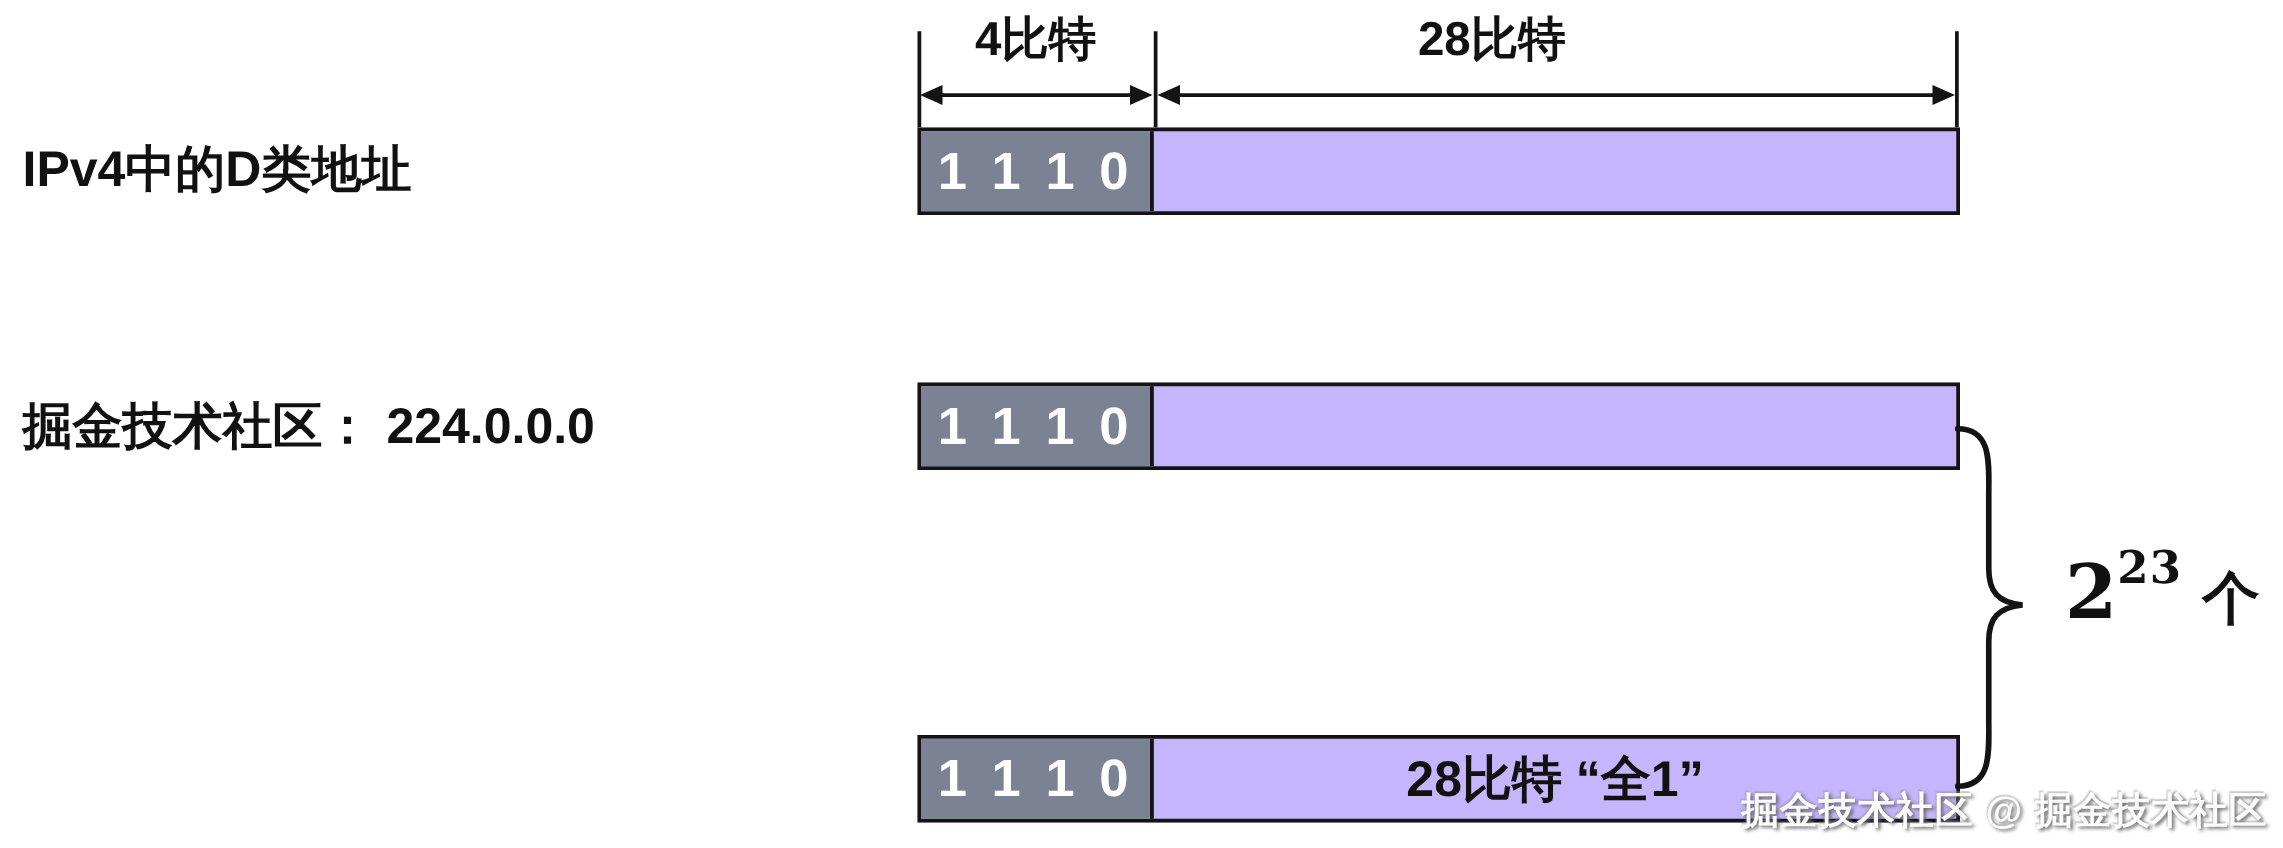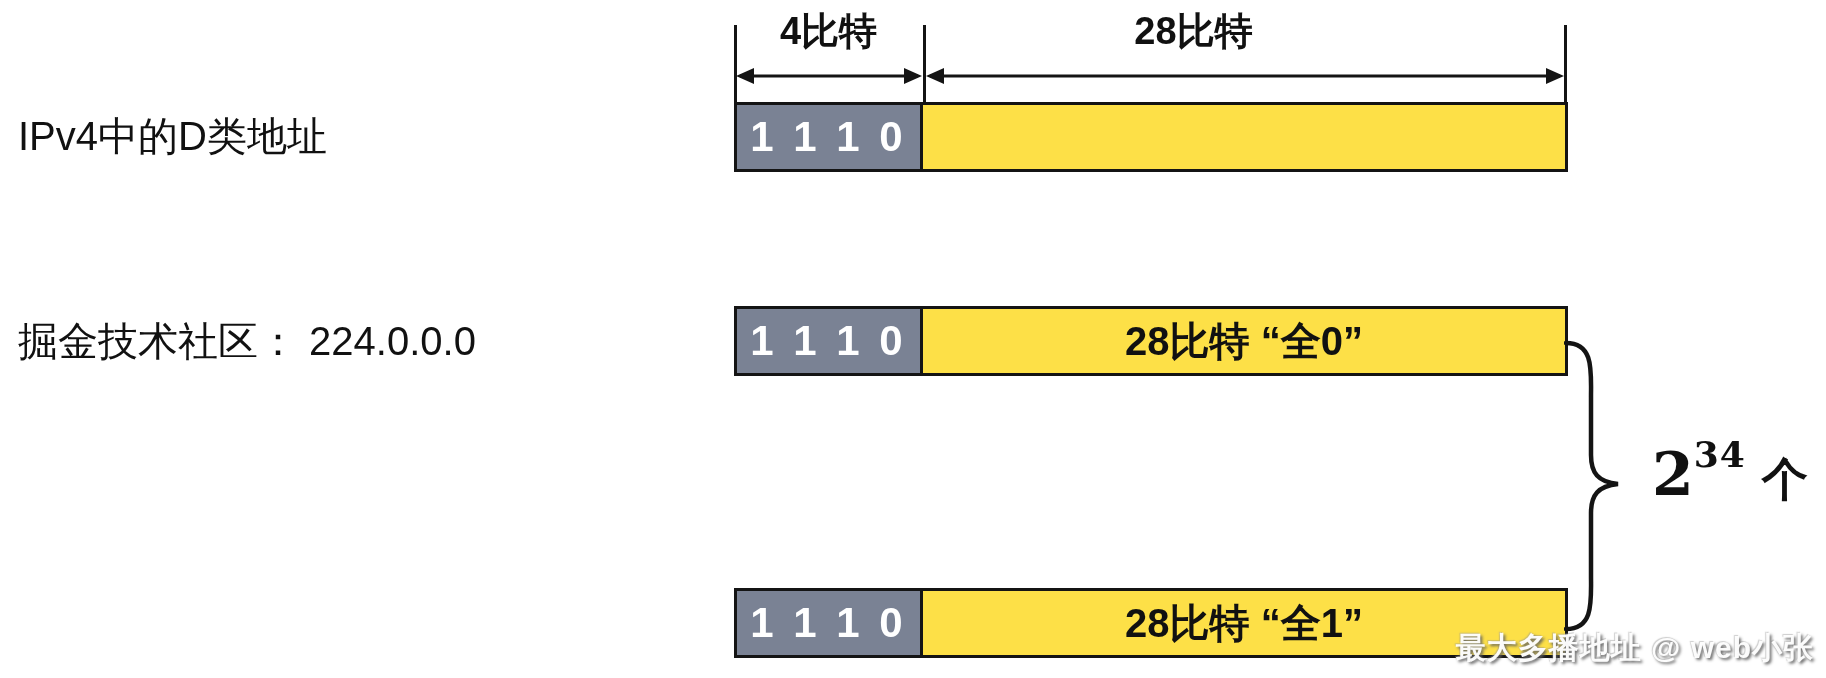--- a/index.html
+++ b/index.html
@@ -13,31 +13,31 @@
   .tick.t2{left:923px}
   .tick.t3{left:1564px}
   .arrow{position:absolute;top:66px;height:20px;}
   .arrow.a1{left:736px;width:186px;}
   .arrow.a2{left:926px;width:638px;}
   .ruler-label{position:absolute;top:6px;font-size:38px;font-weight:bold;text-align:center;white-space:nowrap;}
   .ruler-label.rl1{left:734px;width:189px;}
   .ruler-label.rl2{left:872px;width:643px;}
   
   .bitbox{position:absolute;left:734px;width:834px;height:70px;border:3px solid #141414;
-    box-sizing:border-box;display:flex;background:#fde047;}
+    box-sizing:border-box;display:flex;background:#c4b5fd;}
   .bitbox.b1{top:102px}
   .bitbox.b2{top:306px}
   .bitbox.b3{top:588px}
   .prefix{flex:0 0 186px;background:#7a8294;border-right:3px solid #141414;box-sizing:border-box;
     color:#ffffff;font-size:42px;font-weight:bold;display:flex;align-items:center;justify-content:center;
     letter-spacing:4px;}
   .boxbody{flex:1;display:flex;align-items:center;justify-content:center;
     font-size:40px;font-weight:bold;color:#111111;white-space:nowrap;}
   
-  .rowlabel{position:absolute;left:18px;font-size:40px;font-weight:normal;white-space:nowrap;line-height:48px;}
+  .rowlabel{position:absolute;left:18px;font-size:40px;font-weight:bold;white-space:nowrap;line-height:48px;}
   .rowlabel.l1{top:112px}
   .rowlabel.l2{top:317px}
   .rowlabel.l3{top:600px}
   
   .brace{position:absolute;left:1564px;top:339px;}
   .count{position:absolute;left:1652px;top:444px;white-space:nowrap;}
   .count .cbase{font-family:"DejaVu Serif","Liberation Serif",serif;font-weight:bold;font-size:60px;line-height:60px;}
   .count .cexp{font-family:"DejaVu Serif","Liberation Serif",serif;font-weight:bold;font-size:36px;
     vertical-align:28px;line-height:0;letter-spacing:1px;}
   .count .cunit{font-size:46px;font-weight:bold;margin-left:16px;font-family:"Liberation Sans","DejaVu Sans",sans-serif;}
@@ -70,31 +70,30 @@
   </svg>
 
   <div class="rowlabel l1">IPv4中的D类地址</div>
   <div class="bitbox b1">
     <div class="prefix">1 1 1 0</div>
   </div>
 
   <div class="rowlabel l2">掘金技术社区： 224.0.0.0</div>
   <div class="bitbox b2">
     <div class="prefix">1 1 1 0</div>
-    <div class="boxbody">28比特 “全0”</div>
   </div>
 
   <div class="bitbox b3">
     <div class="prefix">1 1 1 0</div>
     <div class="boxbody">28比特 “全1”</div>
   </div>
 
   <svg class="brace" width="58" height="294" viewBox="0 0 58 294">
     <path d="M2,4 C30,4 27,32 27,58 L27,116 C27,134 34,143 54,145 C34,147 27,156 27,174 L27,236 C27,262 30,290 2,290" fill="none" stroke="#141414" stroke-width="4.5" stroke-linecap="round"></path>
   </svg>
 
   <div class="count">
-    <span class="cbase">2</span><sup class="cexp">34</sup><span class="cunit">个</span>
+    <span class="cbase">2</span><sup class="cexp">23</sup><span class="cunit">个</span>
   </div>
 
-  <div class="watermark">最大多播地址 @ web小张</div>
+  <div class="watermark">掘金技术社区 @ 掘金技术社区</div>
 
 </div>
 
 </body></html>

